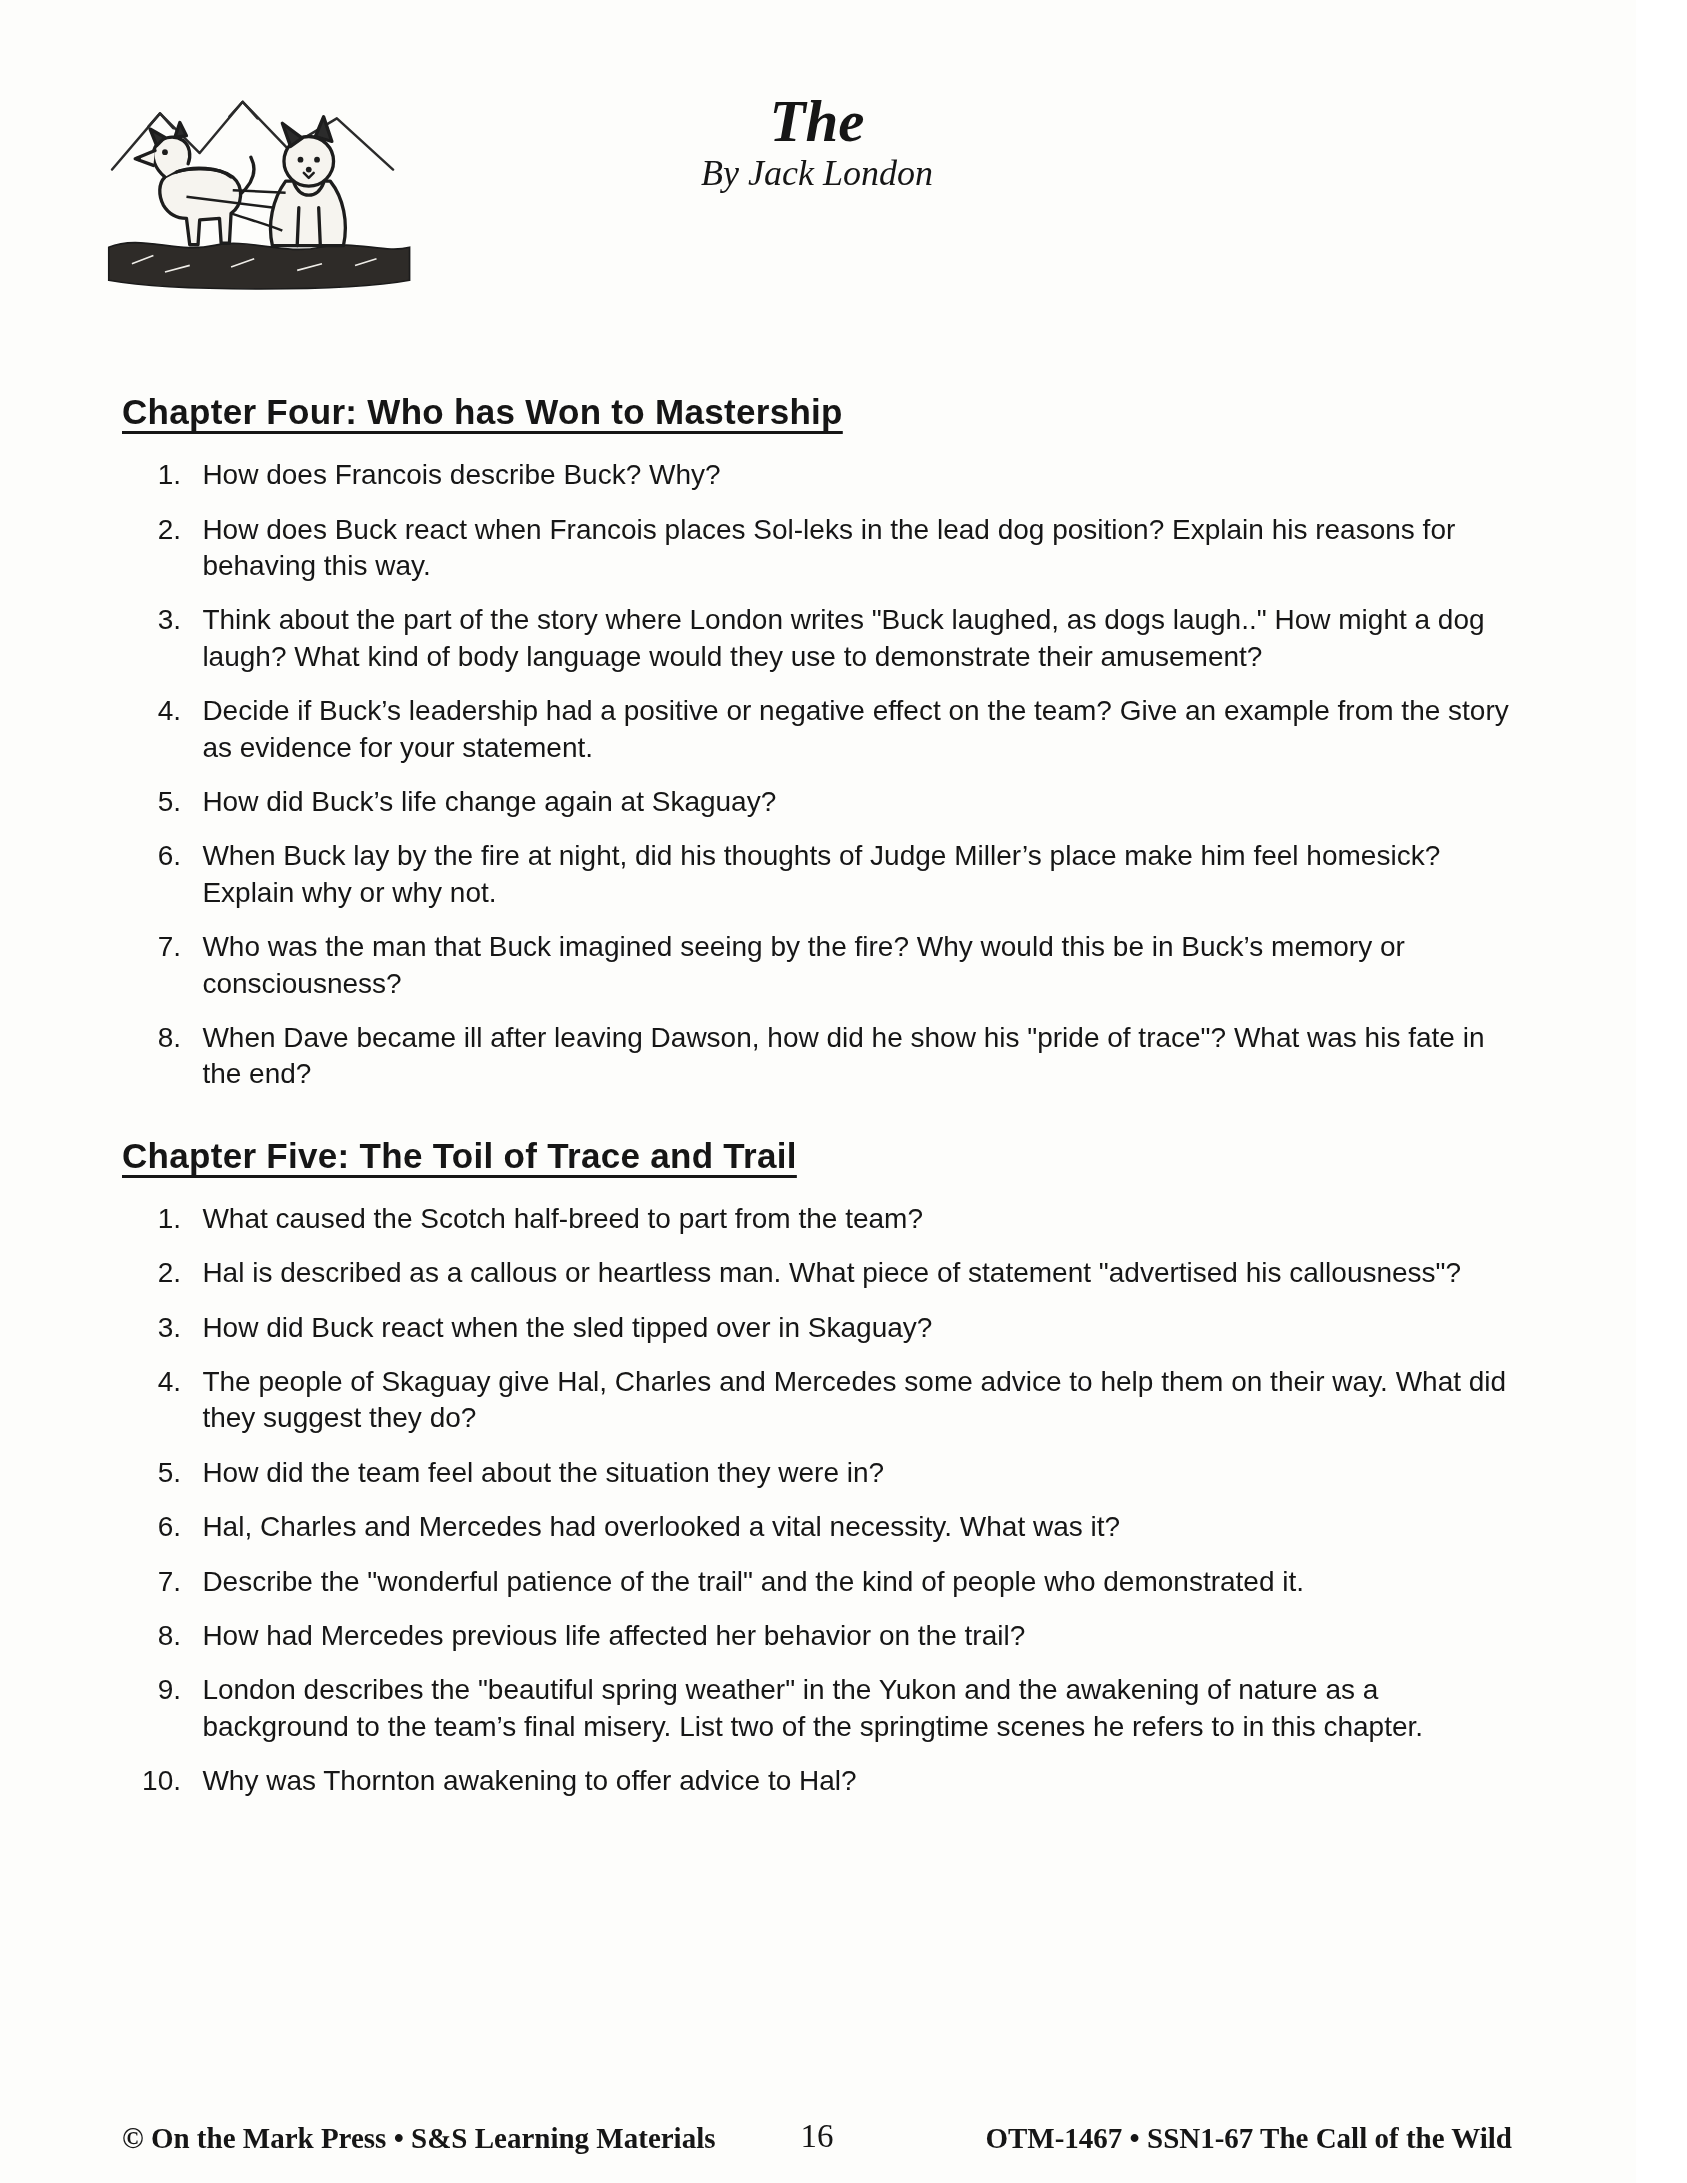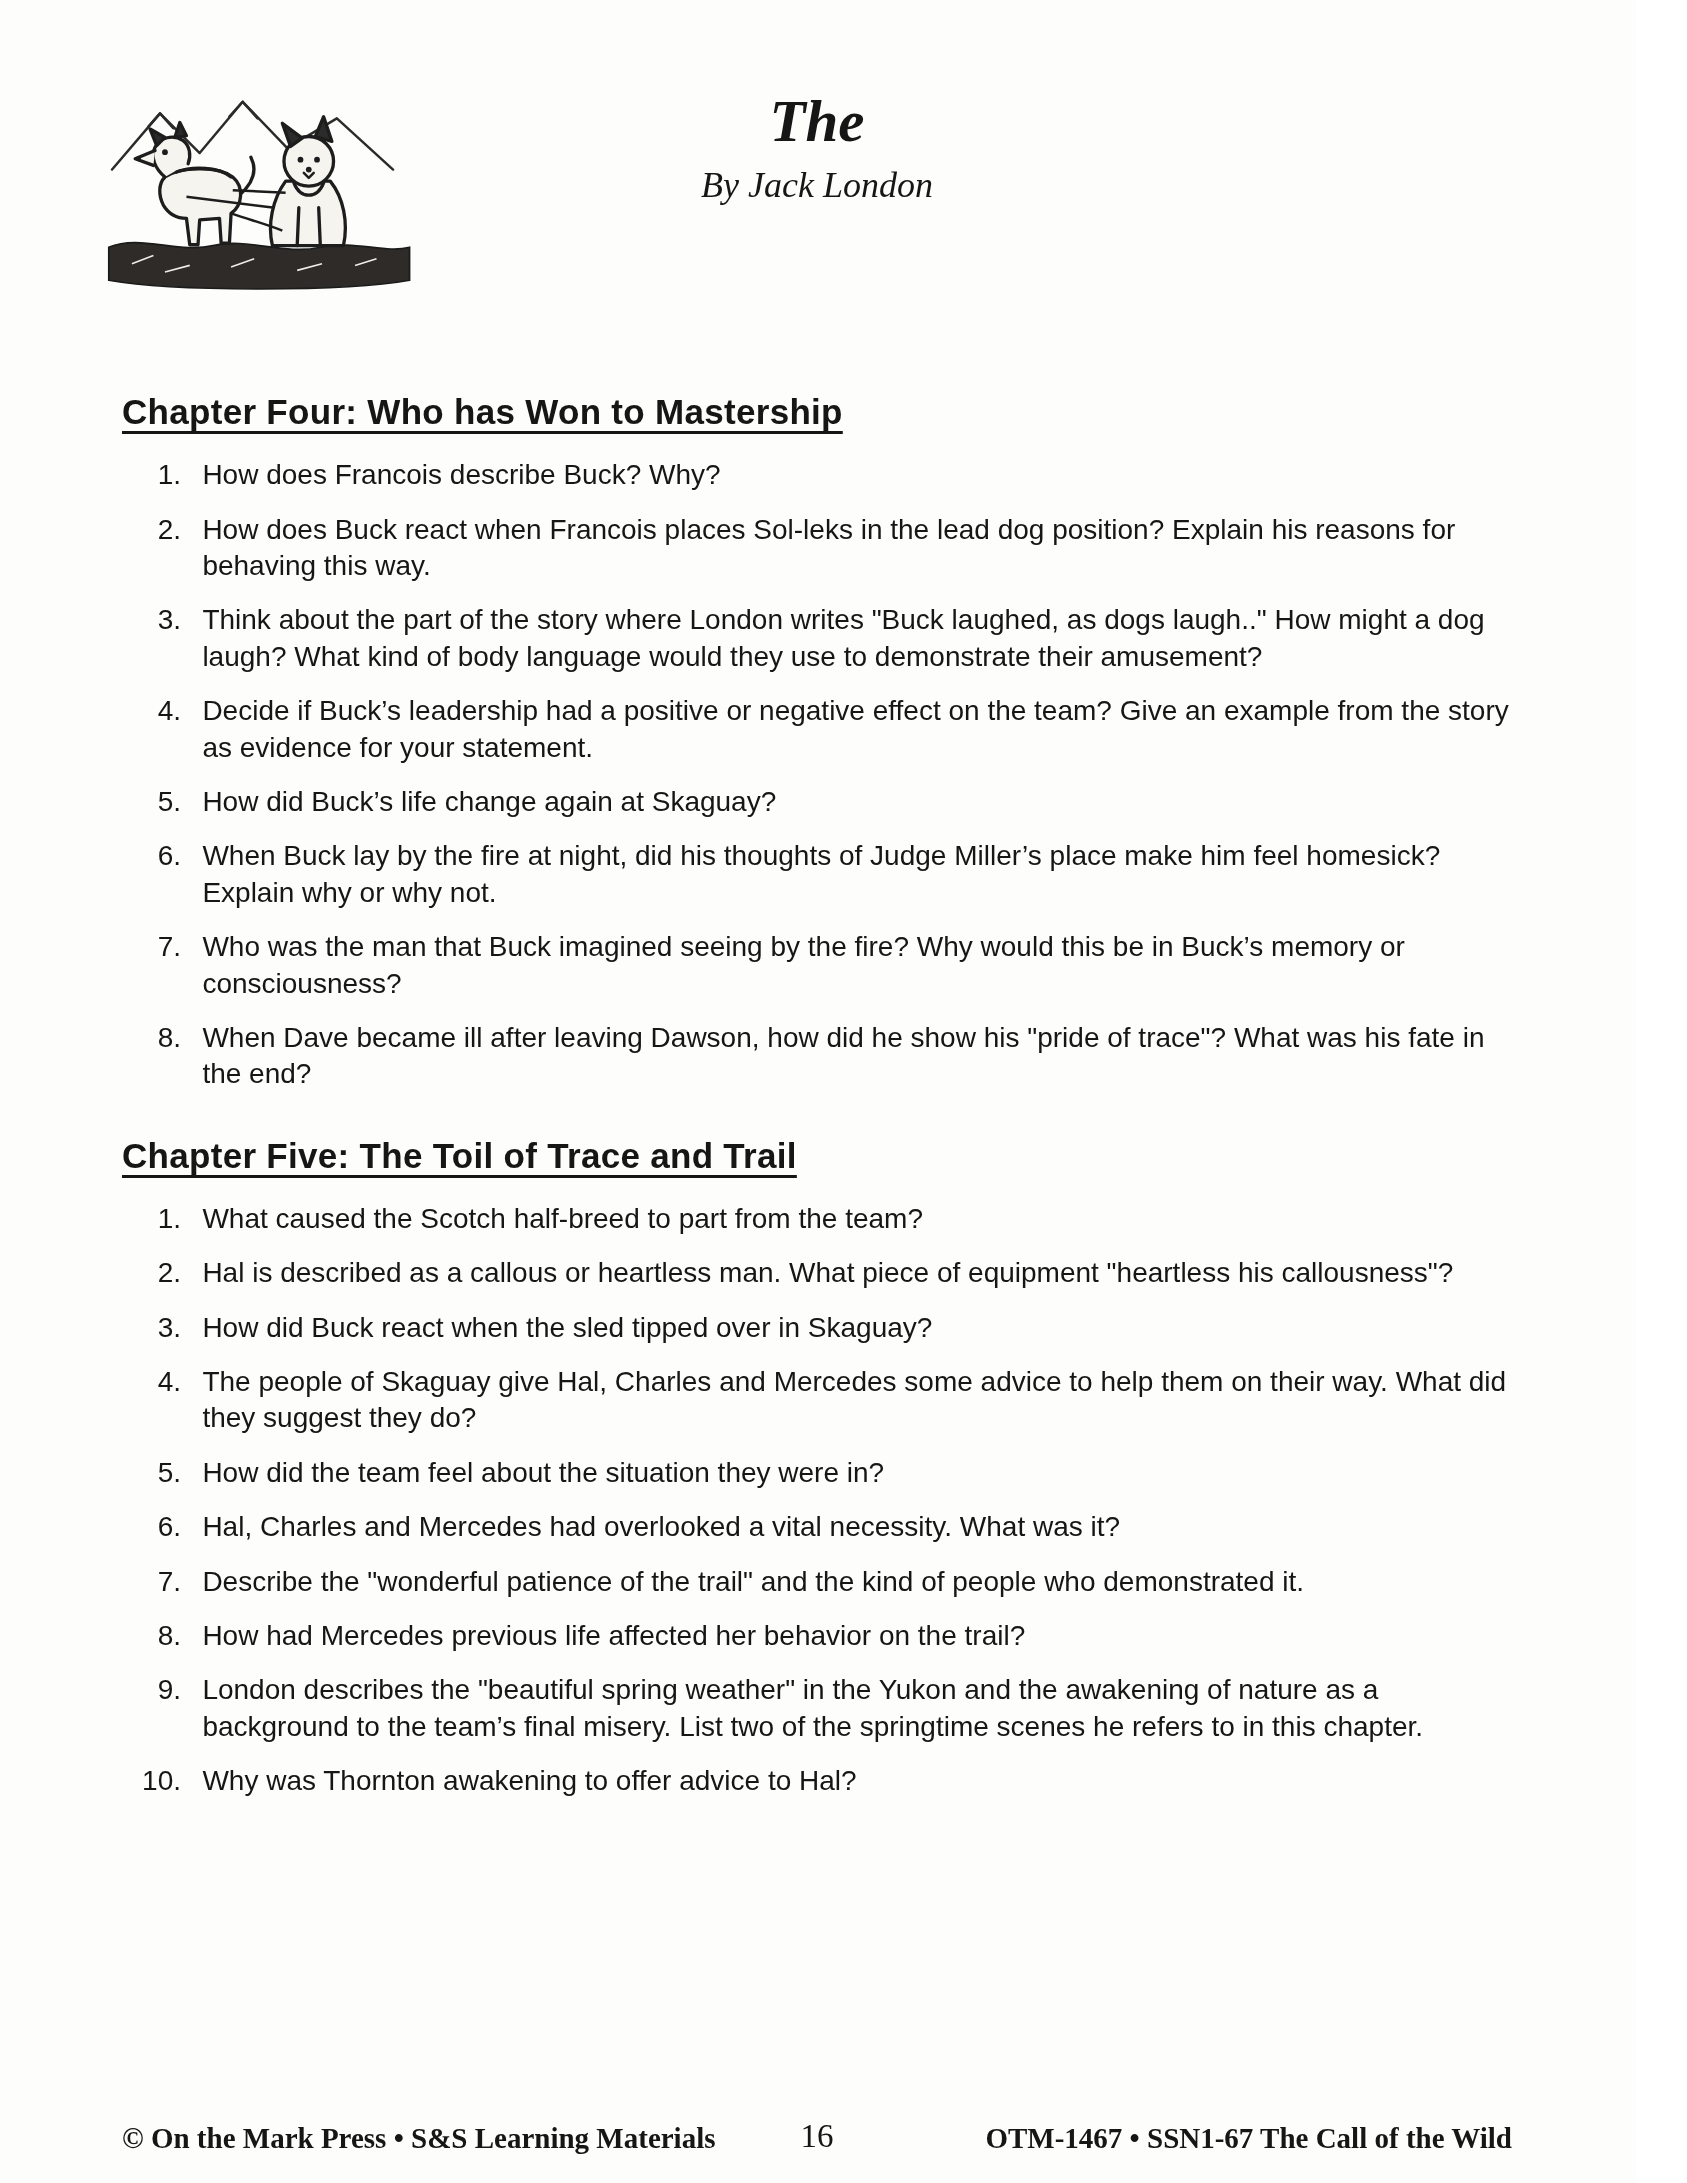--- a/index.html
+++ b/index.html
@@ -10,21 +10,21 @@
     font-family:"Liberation Sans", sans-serif;
     position:relative; overflow:hidden;
     display:flex; flex-direction:column;
     padding:92px 124px 28px 122px;
   }
   .header { position:relative; text-align:center; min-height:272px; margin-bottom:3.3px; }
   .illustration { position:absolute; left:-15px; top:-15px; width:306px; height:219px; }
   .title-serif { font-family:"Liberation Serif", serif; font-style:italic; font-weight:bold; }
   .title-the  { font-size:59px; line-height:1.0; }
   .title-main { font-size:86px; line-height:1.08; letter-spacing:0.8px; }
-  .byline { font-family:"Liberation Serif", serif; font-style:italic; font-weight:normal; font-size:36px; margin-top:13px; }
+  .byline { font-family:"Liberation Serif", serif; font-style:italic; font-weight:normal; font-size:36px; margin-top:1px; }
   .section-heading {
     font-size:35px; font-weight:bold; letter-spacing:0.3px;
     text-decoration:underline; text-decoration-thickness:3.3px; text-underline-offset:6.6px;
     margin:25px 0 25px 0;
   }
   .question {
     display:grid; grid-template-columns:59px 1fr; column-gap:21.4px;
     font-size:28px; line-height:1.3; margin-bottom:18px;
   }
   .qnum { text-align:right; }
@@ -125,21 +125,21 @@
 
   <section>
     <h2 class="section-heading">Chapter Five: The Toil of Trace and Trail</h2>
 
     <div class="question">
       <span class="qnum">1.</span>
       <span class="qtext">What caused the Scotch half-breed to part from the team?</span>
     </div>
     <div class="question">
       <span class="qnum">2.</span>
-      <span class="qtext">Hal is described as a callous or heartless man.  What piece of equipment "heartless his callousness"?</span>
+      <span class="qtext">Hal is described as a callous or heartless man.  What piece of statement "advertised his callousness"?</span>
     </div>
     <div class="question">
       <span class="qnum">3.</span>
       <span class="qtext">How did Buck react when the sled tipped over in Skaguay?</span>
     </div>
     <div class="question">
       <span class="qnum">4.</span>
       <span class="qtext">The people of Skaguay give Hal, Charles and Mercedes some advice to help them on their way.  What did they suggest they do?</span>
     </div>
     <div class="question">

